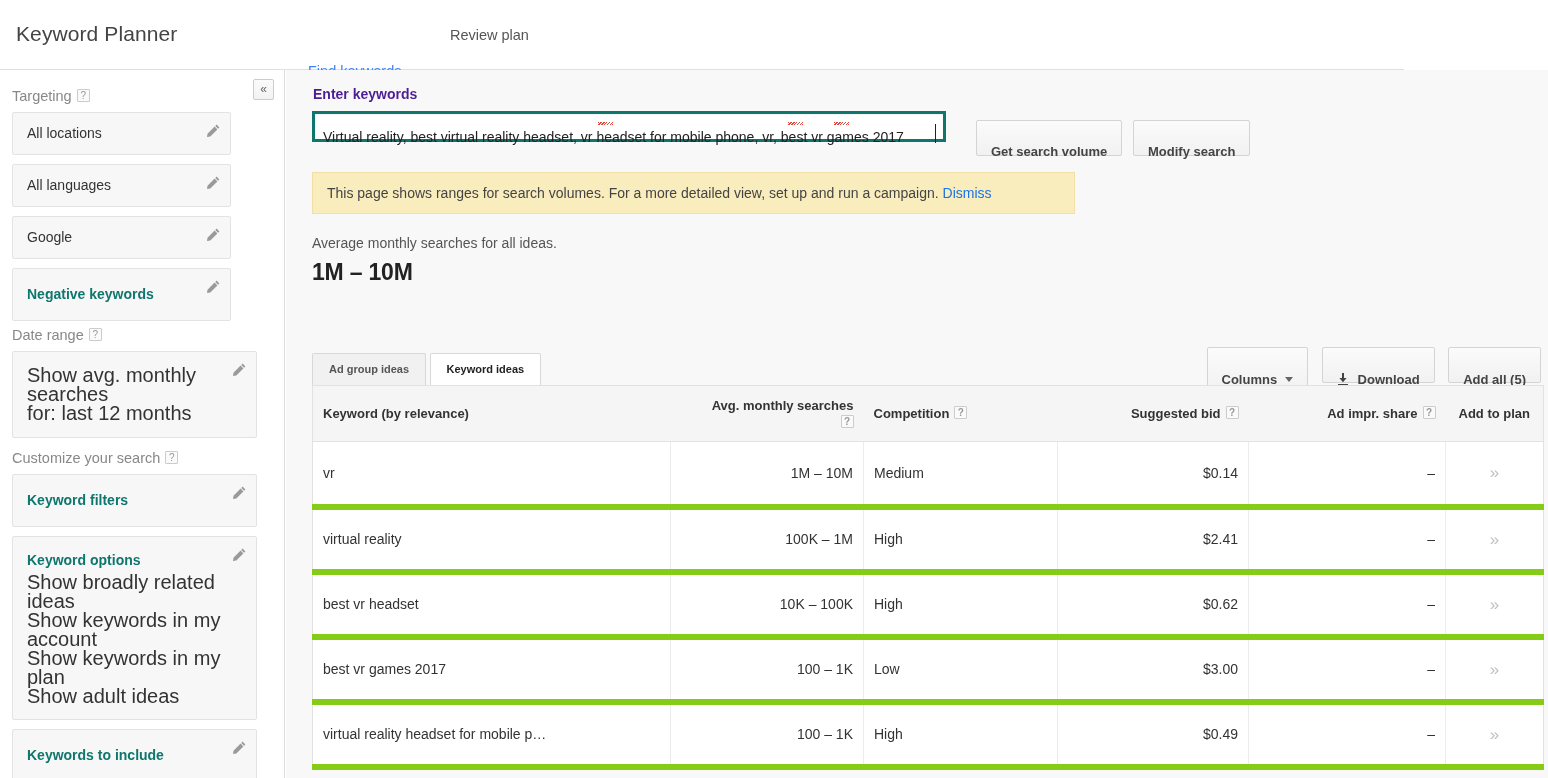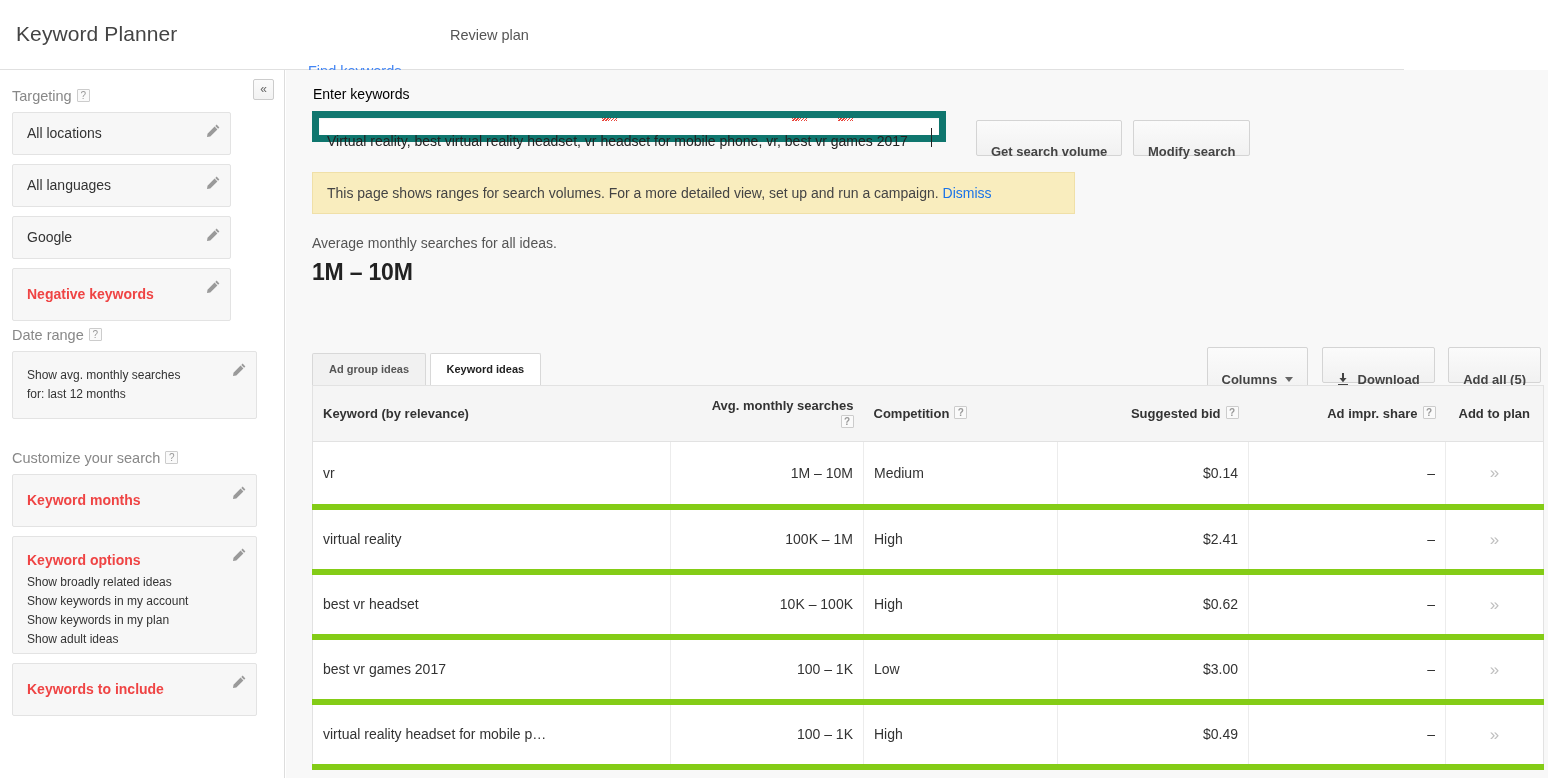--- a/index.html
+++ b/index.html
@@ -76,48 +76,48 @@
     position: relative;
     margin: 0 28px 9px 12px;
     background: #f7f7f7;
     border: 1px solid #e3e3e3;
     border-radius: 2px;
     padding: 11px 34px 11px 14px;
     min-height: 40px;
     cursor: pointer;
   }
   .card .label { font-size: 14px; color: #333333; line-height: 19px; }
-  .card .label.bold { font-weight: bold; color: #ef4444; }
-  .card .sub { font-size: 12px; color: #333333; line-height: 19px; }
+  .card .label.bold { font-weight: bold; color: #0f766e; }
+  .card .sub { font-size: 20px; color: #333333; line-height: 19px; }
   .pencil {
     position: absolute; right: 9px; top: 10px;
     width: 16px; height: 16px; cursor: pointer;
   }
   .pencil svg { display: block; }
 
   #targeting-sec { position: absolute; left: 0; top: 18px; width: 259px; }
   #daterange-sec { position: absolute; left: 0; top: 257px; width: 285px; }
   #customize-sec { position: absolute; left: 0; top: 380px; width: 285px; }
 
   
   #main {
     position: absolute; left: 286px; top: 70px;
     width: 1262px; height: 708px;
     background: #f8f8f8;
     overflow: hidden;
   }
 
   #kw-label {
     position: absolute; left: 27px; top: 16px;
-    font-size: 14px; color: #000000;
+    font-size: 14px; color: #4c1d95; font-weight: bold;
   }
   #kw-input-wrap {
     position: absolute; left: 26px; top: 41px;
     width: 634px; height: 31px;
-    border: 7px solid #0f766e;
+    border: 3px solid #0f766e;
     background: #ffffff;
     box-shadow: inset 0 1px 2px rgba(0,0,0,0.06);
   }
   #kw-input {
     position: absolute; left: 0; top: 0;
     width: 100%; height: 45px;
     border: 0; outline: none;
     padding: 0 8px;
     font-family: "Liberation Sans", sans-serif;
     font-size: 14px; color: #222222;
@@ -320,29 +320,29 @@
         </span>
     </div>
   </div>
 
   <div id="customize-sec">
     <div class="sec-title">
       <span>Customize your search</span><span class="qmark">?</span>
     </div>
 
     <div class="card" style="padding-top:16px;padding-bottom:16px;">
-      <div class="label bold">Keyword months</div>
-      <span class="pencil">
-          <svg width="16" height="16" viewBox="0 0 16 16">
-            <path d="M11.6 1.6l2.8 2.8-1.3 1.3-2.8-2.8zM9.6 3.6l2.8 2.8-7.1 7.1-3.3.5.5-3.3z" fill="#9a9a9a"></path>
-          </svg>
-        </span>
-    </div>
-
-    <div class="card" style="padding-top:14px;padding-bottom:4px;">
+      <div class="label bold">Keyword filters</div>
+      <span class="pencil">
+          <svg width="16" height="16" viewBox="0 0 16 16">
+            <path d="M11.6 1.6l2.8 2.8-1.3 1.3-2.8-2.8zM9.6 3.6l2.8 2.8-7.1 7.1-3.3.5.5-3.3z" fill="#9a9a9a"></path>
+          </svg>
+        </span>
+    </div>
+
+    <div class="card" style="padding-top:14px;padding-bottom:13px;">
       <div class="label bold" style="margin-bottom:3px;">Keyword options</div>
       <div class="sub">Show broadly related ideas</div>
       <div class="sub">Show keywords in my account</div>
       <div class="sub">Show keywords in my plan</div>
       <div class="sub">Show adult ideas</div>
       <span class="pencil">
           <svg width="16" height="16" viewBox="0 0 16 16">
             <path d="M11.6 1.6l2.8 2.8-1.3 1.3-2.8-2.8zM9.6 3.6l2.8 2.8-7.1 7.1-3.3.5.5-3.3z" fill="#9a9a9a"></path>
           </svg>
         </span>

